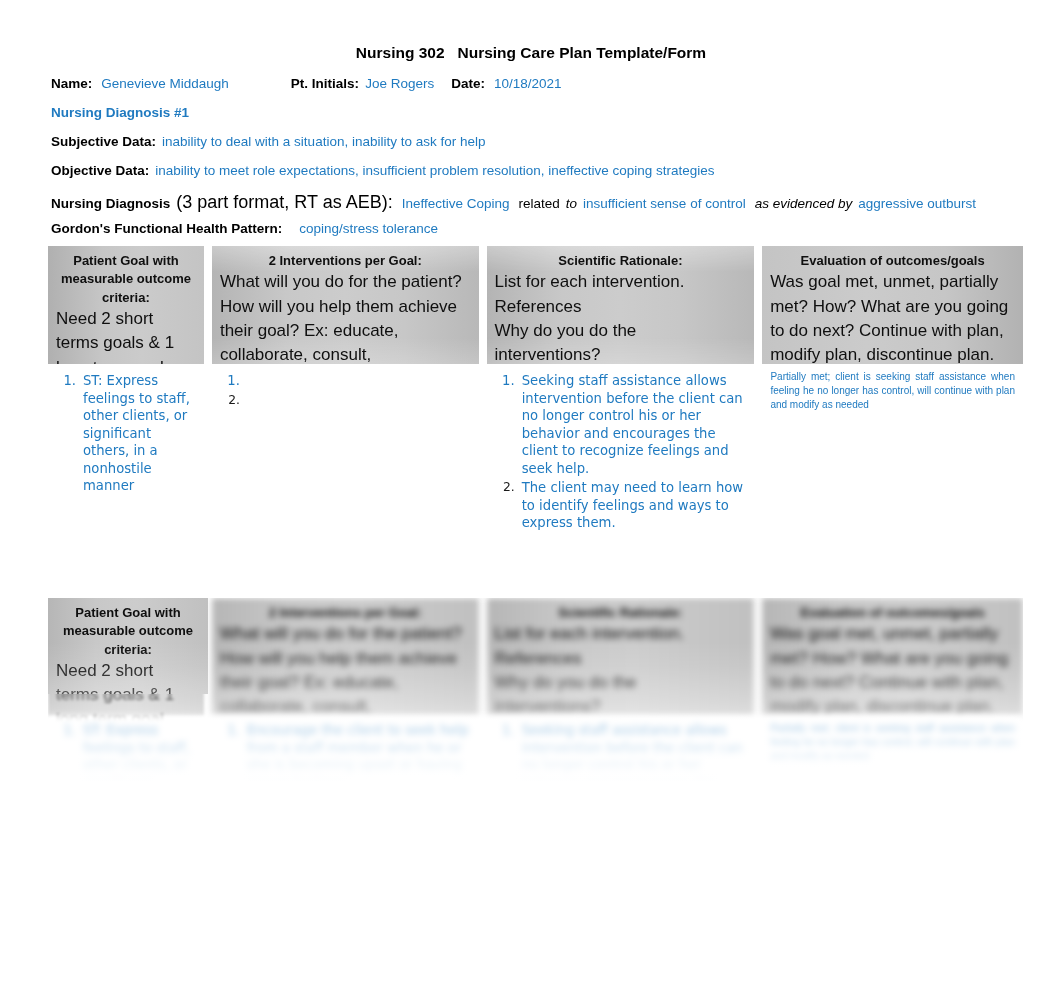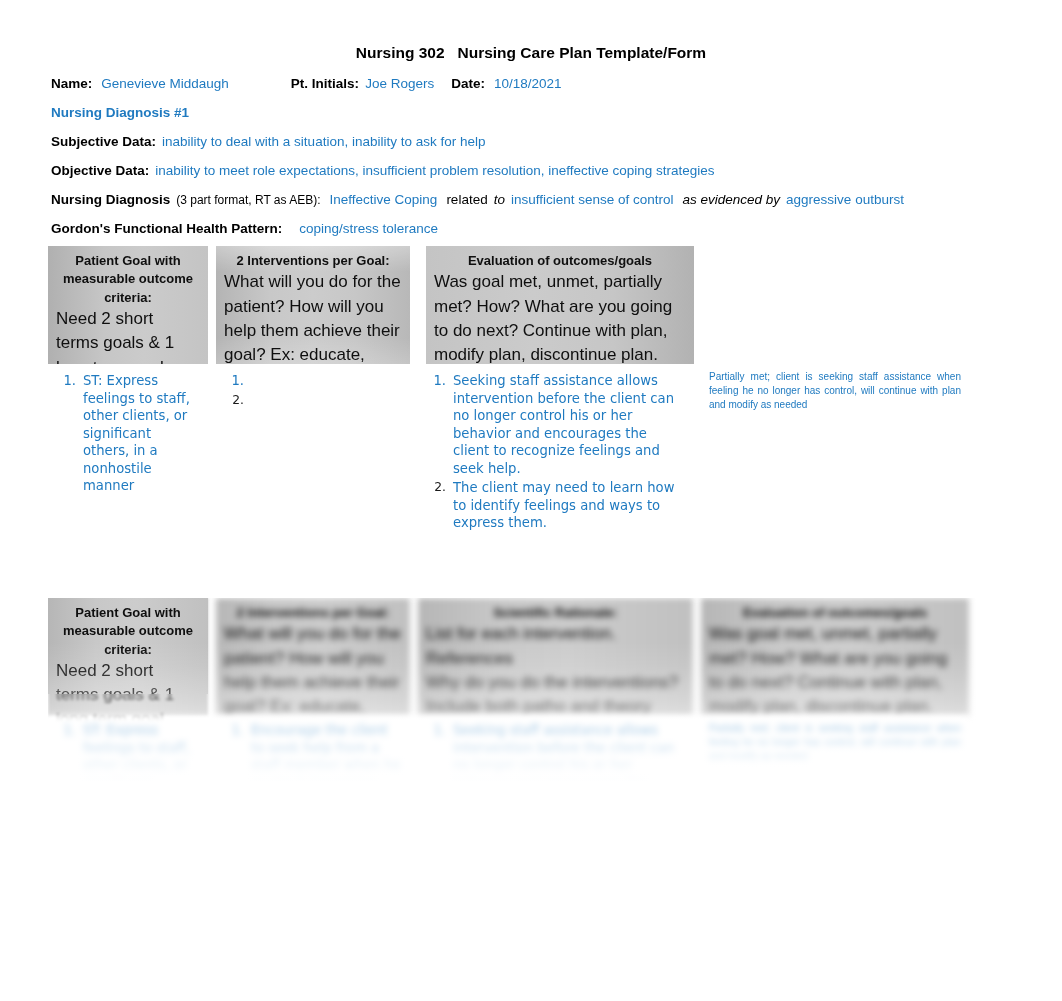--- a/index.html
+++ b/index.html
@@ -39,21 +39,21 @@
   .meta-line {
     position: absolute;
     left: 51px;
     font-size: 13.5px;
     white-space: nowrap;
   }
   .meta-line .lbl { font-weight: bold; color: #000; }
   .meta-line .val { color: #1f7ac0; font-weight: normal; }
   .meta-line .ital { font-style: italic; color:#000; }
   .meta-line .plain { color: #000; }
-  .meta-line .small { font-size: 12px; }
+  .meta-line .small { font-size: 18px; }
 
   #row-name      { top: 76px; }
   #row-diagnosis { top: 105px; }
   #row-subjective{ top: 134px; }
   #row-objective { top: 163px; }
   #row-nd3       { top: 192px; }
   #row-gordon    { top: 221px; }
 
   .gap-sm { display:inline-block; width:9px; }
   .gap-md { display:inline-block; width:17px; }
@@ -74,21 +74,21 @@
     width: 975px;
     align-items: stretch;
   }
 
   .tcell {
     box-sizing: border-box;
     position: relative;
   }
   .c1 { width: 160px; }
   .gapcol { width: 8px; background: #ffffff; flex: 0 0 8px; }
-  .c2 { width: 194px; }
+  .c2 { width: 274px; }
   .c3 { width: 275px; }
   .c4 { width: 268px; }
 
   
   .hdr-cell {
     background:
       linear-gradient(to bottom, rgba(255,255,255,0.30) 0%, rgba(255,255,255,0.0) 22%, rgba(255,255,255,0.0) 78%, rgba(255,255,255,0.18) 100%),
       linear-gradient(to right, #b4b4b4 0%, #c8c8c8 28%, #cccccc 50%, #c7c7c7 72%, #b8b8b8 100%);
     color: #0f0f0f;
     padding: 6px 8px 8px 8px;
@@ -256,20 +256,27 @@
         <div class="hdr-sub">Need 2 short terms goals &amp; 1 long term goal must be client-centered, realistic &amp; measurable - something you can assess</div>
       </div>
       <div class="gapcol"></div>
 
       <div class="tcell c2 hdr-cell">
         <div class="hdr-title">2 Interventions per Goal:</div>
         <div class="hdr-sub">What will you do for the patient? How will you help them achieve their goal? Ex: educate, collaborate, consult, communicate, etc.</div>
       </div>
       <div class="gapcol"></div>
 
+      <div class="tcell c3 hdr-cell">
+        <div class="hdr-title">Scientific Rationale:</div>
+        <div class="hdr-sub" style="white-space:pre-line;">List for each intervention.
+References
+Why do you do the interventions?
+Include both patho and theory</div>
+      </div>
       <div class="gapcol"></div>
 
       <div class="tcell c4 hdr-cell h4">
         <div class="hdr-title">Evaluation of outcomes/goals</div>
         <div class="hdr-sub">Was goal met, unmet, partially met?  How? What are you going to do next? Continue with plan, modify plan, discontinue plan.</div>
       </div>
     </div>
 
     <div class="trow">
 

